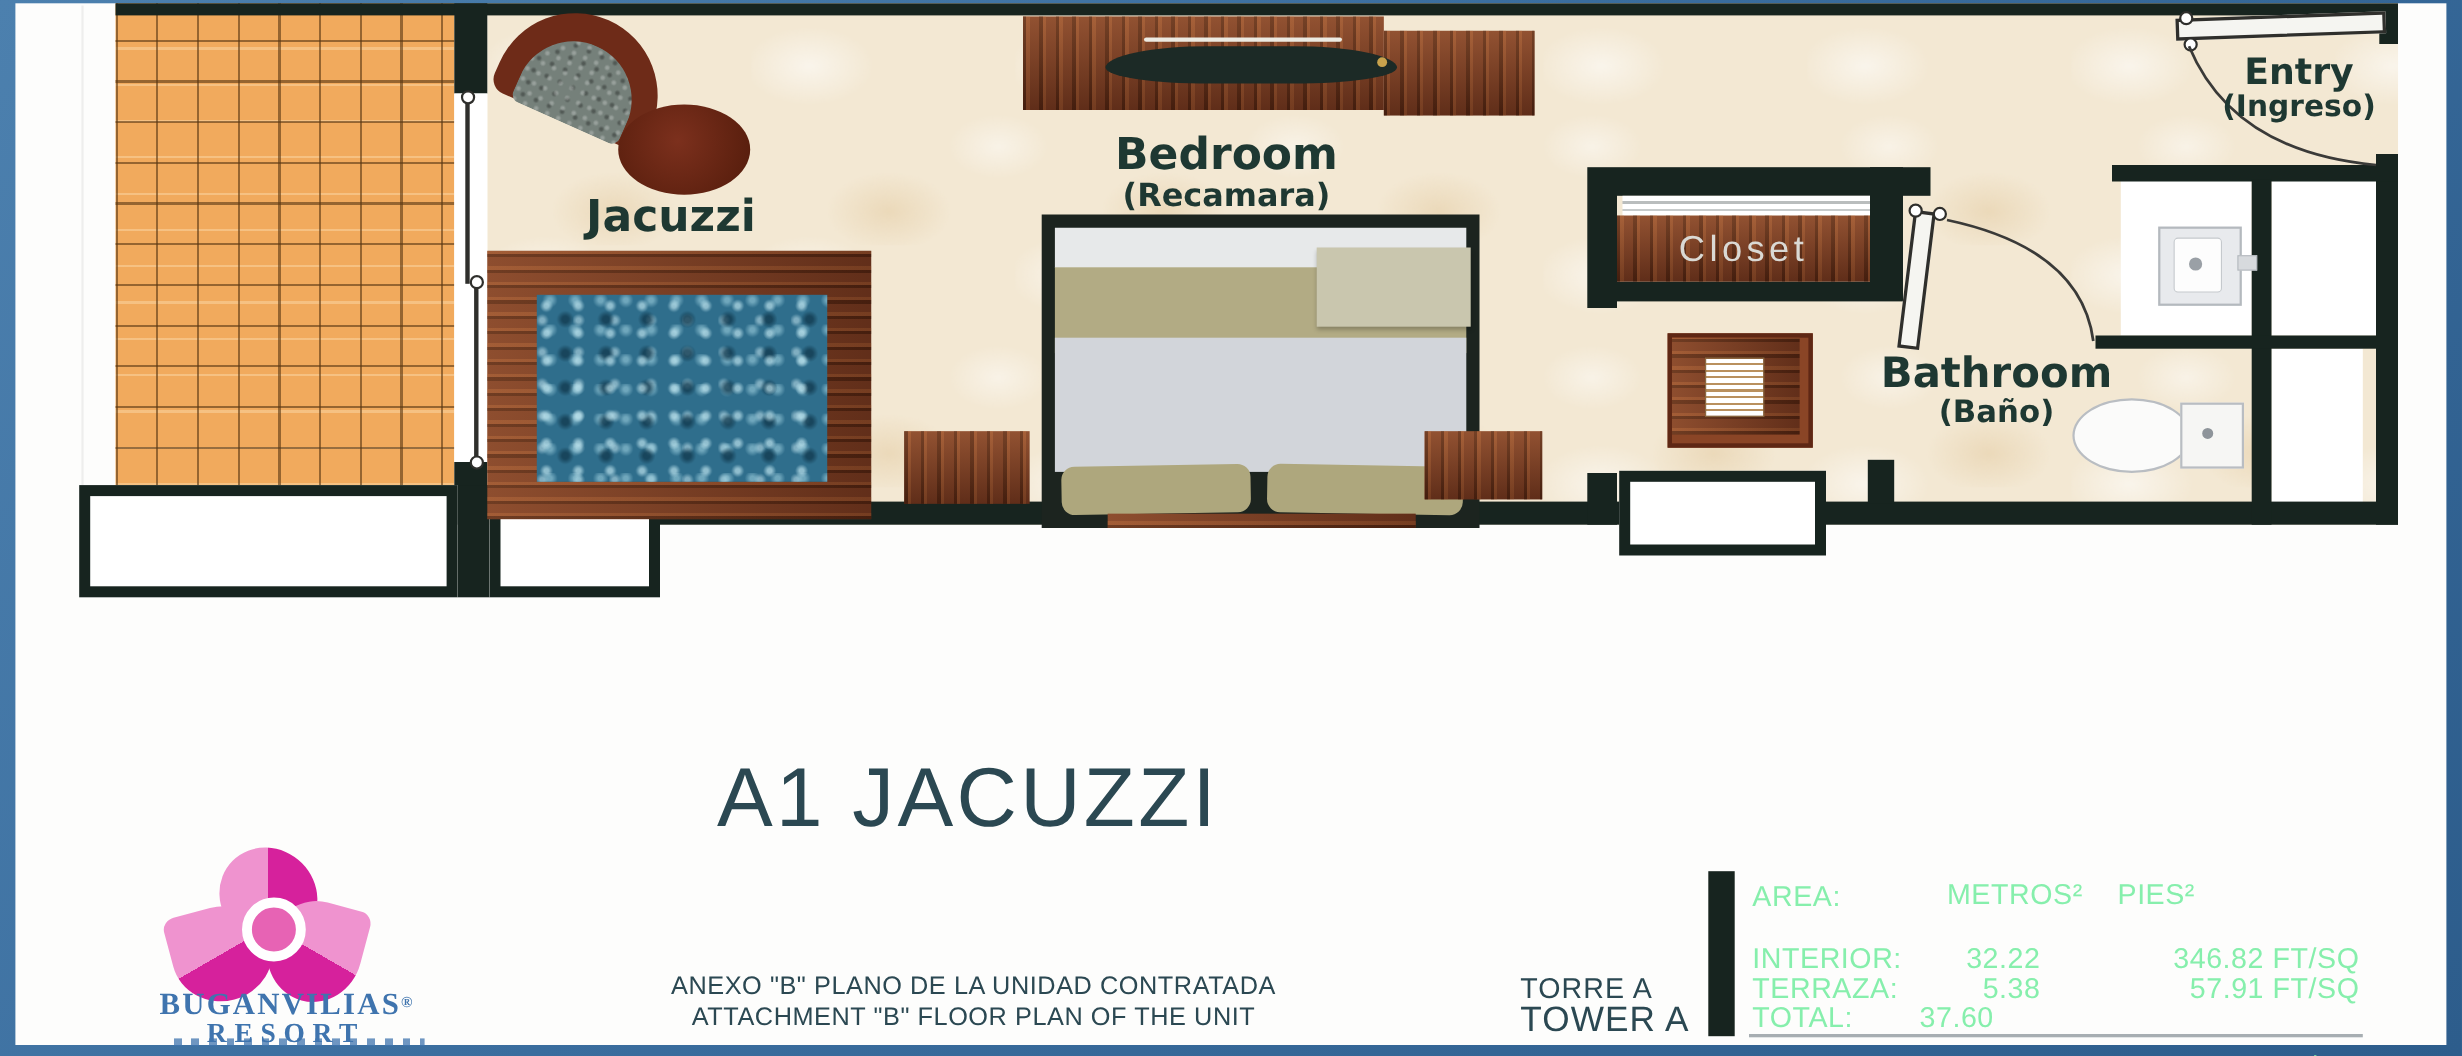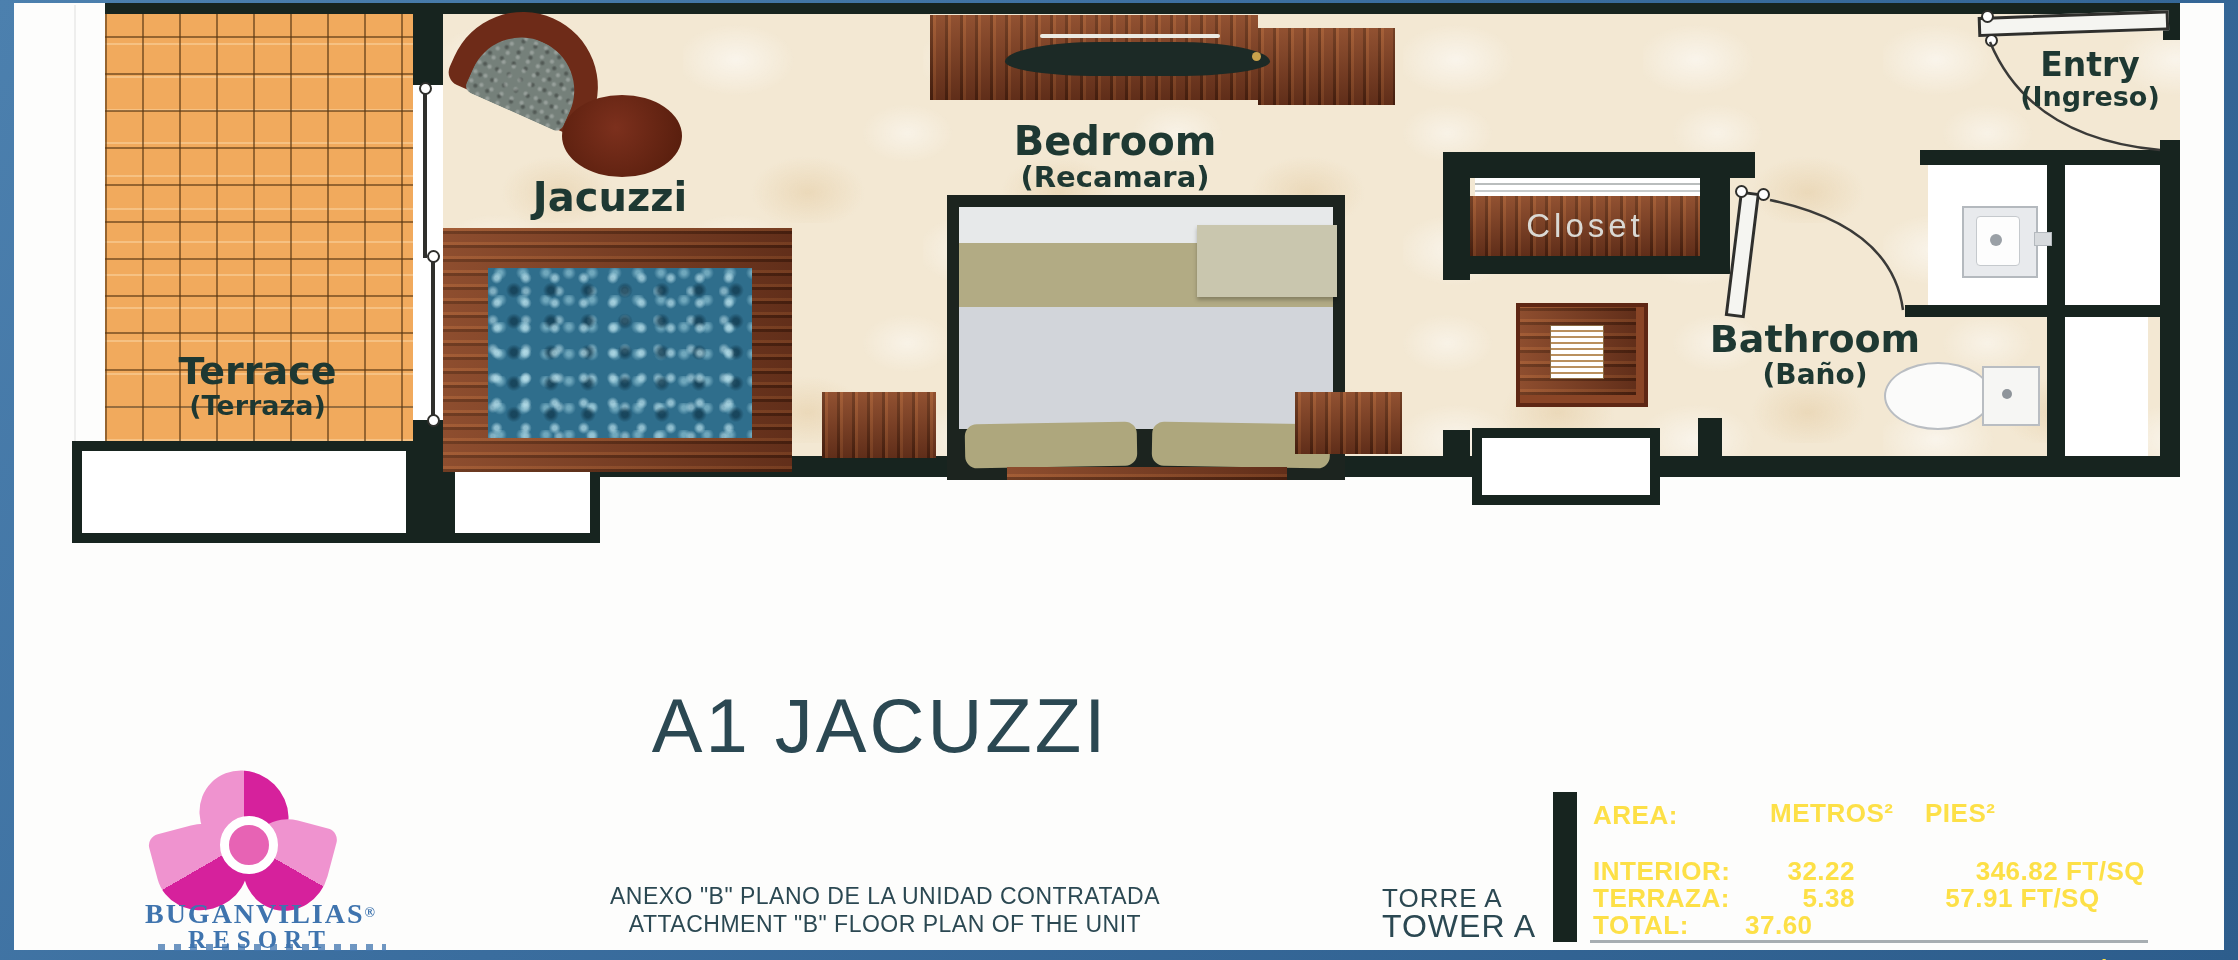--- a/index.html
+++ b/index.html
@@ -28,21 +28,21 @@
       repeating-linear-gradient(0deg, rgba(52,18,4,.5) 0 3px, rgba(193,110,58,.35) 3px 6px, rgba(52,18,4,0) 6px 14px);}
   .water{background-color:#2f6e8c;
     background-image:
       radial-gradient(circle at 30% 40%, rgba(196,233,242,.65) 2px, transparent 6px),
       radial-gradient(circle at 70% 72%, rgba(14,52,72,.7) 3px, transparent 8px),
       radial-gradient(circle at 52% 18%, rgba(165,214,228,.55) 2px, transparent 7px),
       radial-gradient(circle at 15% 80%, rgba(208,238,245,.5) 2px, transparent 6px);
     background-size:29px 25px,37px 31px,23px 27px,33px 29px;}
   .plabel{font-family:"DejaVu Sans",sans-serif;font-weight:700;color:#1e3832;text-align:center;line-height:1.05;}
   .geo{font-family:"Liberation Sans",sans-serif;color:#2b4852;}
-  .tbl{font-family:"Liberation Sans",sans-serif;color:#fde047;font-size:26px;letter-spacing:.5px;font-weight:bold;}
+  .tbl{font-family:"Liberation Sans",sans-serif;color:#86efac;font-size:26px;letter-spacing:.5px;}
   .doorleaf{background:#f5f5f1;border:3px solid #2f2f2c;}
   .hinge{width:9px;height:9px;border-radius:50%;background:#fff;border:2px solid #2f2f2c;}
   .petal{position:absolute;width:92px;height:86px;border-radius:55% 55% 14% 55%;}
 </style>
 </head>
 <body>
 
 <div id="frame"></div>
 <div id="page"></div>
 
@@ -134,24 +134,20 @@
   <div class="abs" style="left:2034px;top:232px;width:16px;height:12px;background:#d7dadd;border:1px solid #b4b9be;"></div>
   <div class="abs" style="left:1884px;top:362px;width:104px;height:64px;border-radius:50%;background:#fbfbfa;border:2px solid #b9bdc2;"></div>
   <div class="abs" style="left:1982px;top:366px;width:54px;height:56px;background:#f6f6f4;border:2px solid #b9bdc2;"></div>
   <div class="abs" style="left:2002px;top:389px;width:10px;height:10px;border-radius:50%;background:#8e949a;"></div>
 
   <svg width="2238" height="560" viewBox="0 0 2238 560" style="position:absolute;left:0;top:0;">
     <path d="M 1990 42 Q 2030 138 2160 150" fill="none" stroke="#3a3a38" stroke-width="2.5"></path>
     <path d="M 1770 200 Q 1892 226 1903 310" fill="none" stroke="#3a3a38" stroke-width="2.5"></path>
   </svg>
 
-  <div class="abs plabel" style="left:150px;top:352px;width:215px;">
-    <div style="font-size:38px;">Terrace</div>
-    <div style="font-size:27px;">(Terraza)</div>
-  </div>
   <div class="abs plabel" style="left:500px;top:176px;width:220px;font-size:40px;">Jacuzzi</div>
   <div class="abs" style="left:1470px;top:196px;width:230px;height:60px;line-height:60px;text-align:center;font-family:'Liberation Sans',sans-serif;font-size:33px;color:#dad9d4;letter-spacing:4px;">Closet</div>
   <div class="abs plabel" style="left:990px;top:120px;width:250px;">
     <div style="font-size:40px;">Bedroom</div>
     <div style="font-size:29px;">(Recamara)</div>
   </div>
   <div class="abs plabel" style="left:1690px;top:320px;width:250px;">
     <div style="font-size:38px;">Bathroom</div>
     <div style="font-size:28px;">(Baño)</div>
   </div>
@@ -178,21 +174,21 @@
   <div class="abs tbl" style="left:1593px;top:800px;">AREA:</div>
   <div class="abs tbl" style="left:1770px;top:798px;">METROS²</div>
   <div class="abs tbl" style="left:1925px;top:798px;">PIES²</div>
 
   <div class="abs tbl" style="left:1593px;top:856px;">INTERIOR:</div>
   <div class="abs tbl" style="left:1745px;top:856px;width:110px;text-align:right;">32.22</div>
   <div class="abs tbl" style="left:1900px;top:856px;width:245px;text-align:right;">346.82 FT/SQ</div>
 
   <div class="abs tbl" style="left:1593px;top:883px;">TERRAZA:</div>
   <div class="abs tbl" style="left:1745px;top:883px;width:110px;text-align:right;">5.38</div>
-  <div class="abs tbl" style="left:1900px;top:883px;width:245px;text-align:center;">57.91 FT/SQ</div>
+  <div class="abs tbl" style="left:1900px;top:883px;width:245px;text-align:right;">57.91 FT/SQ</div>
 
   <div class="abs tbl" style="left:1593px;top:910px;">TOTAL:</div>
   <div class="abs tbl" style="left:1745px;top:910px;width:110px;">37.60</div>
   <div class="abs tbl" style="left:1900px;top:954px;width:245px;text-align:right;">404.37 FT/SQ</div>
 
   <div class="abs" style="left:1590px;top:940px;width:558px;height:3px;background:#a7aeb2;"></div>
 </div>
 
 <div>
   <div class="abs" style="left:160px;top:768px;width:170px;height:130px;">

